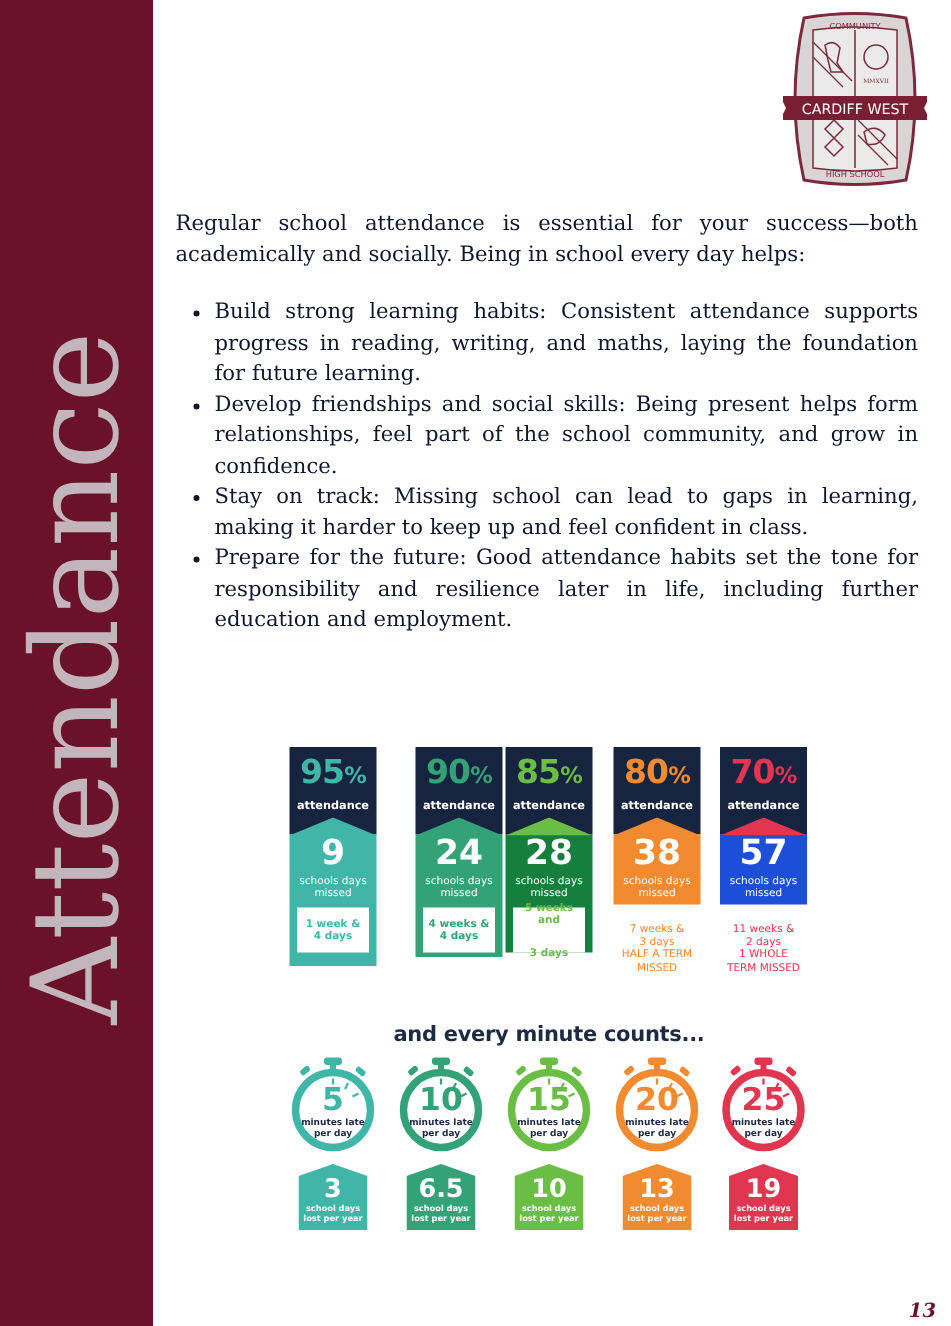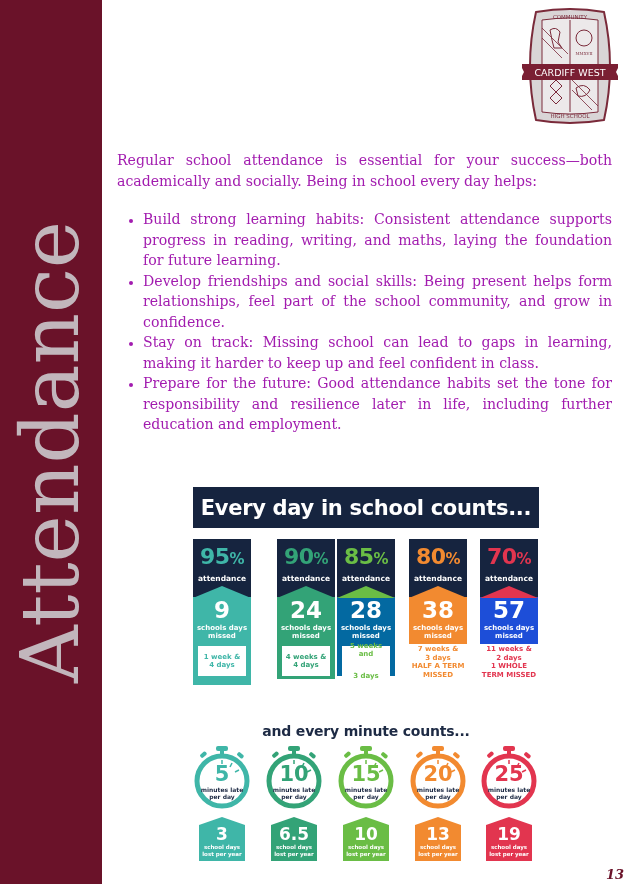--- a/index.html
+++ b/index.html
@@ -1,38 +1,38 @@
 <!DOCTYPE html>
 <html><head>
 <meta charset="utf-8">
 <style>
   html, body { margin:0; padding:0; }
   body { width:634px; height:884px; position:relative; background:#ffffff; overflow:hidden; font-family:"DejaVu Serif", serif; }
   .sidebar { position:absolute; left:0; top:0; width:102px; height:884px; background:#6a1229; }
   .sidebar-title { position:absolute; left:51px; top:452px; transform:translate(-50%,-50%) rotate(-90deg); transform-origin:center; white-space:nowrap; font-family:"DejaVu Serif", serif; font-size:80px; color:#c2b6bc; letter-spacing:0px; line-height:1; }
   .crest { position:absolute; left:522px; top:8px; width:96px; height:116px; }
-  .body-text { position:absolute; left:117px; top:150px; width:495px; font-size:14.1px; line-height:20.5px; color:#a21caf; text-align:justify; }
+  .body-text { position:absolute; left:117px; top:139px; width:495px; font-size:14.1px; line-height:20.5px; color:#0f172a; text-align:justify; }
   .body-text p { margin:0; }
   .body-text ul { margin:18px 0 20px 0; padding-left:26px; }
   .body-text li { margin:0; padding-left:0; }
   .body-text li::marker { font-size:12px; }
   .info { position:absolute; left:193px; top:487px; width:346px; font-family:"DejaVu Sans", sans-serif; }
   .info-title { background:#16243f; color:#ffffff; height:41px; display:flex; align-items:center; justify-content:center; font-weight:bold; font-size:21px; letter-spacing:-0.3px; }
   .cards { position:relative; height:170px; margin-top:11px; }
   .card { position:absolute; top:0; width:58px; text-align:center; }
   .card-top { background:#16243f; height:58px; position:relative; }
   .card-pct { font-weight:bold; font-size:22px; padding-top:6px; line-height:24px; letter-spacing:-0.5px; }
   .card-pct small { font-size:15px; }
   .card-att { color:#ffffff; font-size:7.5px; font-weight:bold; margin-top:3px; }
   .card-chev { position:absolute; left:0; bottom:-1px; width:58px; height:12px; }
   .card-mid { color:#ffffff; padding-top:1px; height:62px; }
   .card-num { font-size:23px; font-weight:bold; line-height:24px; }
-  .card-lbl { font-size:7px; font-weight:bold; line-height:8px; margin-top:2px; }
+  .card-lbl { font-size:7px; font-weight:normal; line-height:8px; margin-top:2px; }
   .card-box { background:#ffffff; margin:1px 5px; height:30px; font-size:7px; font-weight:bold; line-height:8px; display:flex; flex-direction:column; align-items:center; justify-content:center; }
-  .card-note { font-size:7px; font-weight:bold; line-height:8.5px; padding-top:1px; }
+  .card-note { font-size:7px; font-weight:normal; line-height:8.5px; padding-top:12px; }
   .minute-title { text-align:center; font-weight:bold; color:#1d2a44; font-size:14px; margin-top:14px; letter-spacing:-0.2px; }
   .timers { position:relative; height:120px; margin-top:6px; }
   .timer { position:absolute; top:0; width:62px; text-align:center; }
   .timer svg { display:block; margin:0 auto; }
   .timer-num { position:absolute; left:0; width:62px; top:18px; font-weight:bold; font-size:21px; line-height:22px; }
   .timer-lbl { position:absolute; left:0; width:62px; top:41px; font-weight:bold; font-size:6px; line-height:7px; color:#1d2a44; }
   .lost { position:relative; margin:8px auto 0 auto; width:46px; height:44px; color:#fff; }
   .lost svg { position:absolute; left:0; top:0; }
   .lost-num { position:relative; font-weight:bold; font-size:17px; padding-top:8px; line-height:18px; }
   .lost-lbl { position:relative; font-size:5.5px; line-height:6.5px; font-weight:bold; margin-top:1px; }
@@ -70,21 +70,20 @@
   <p>Regular school attendance is essential for your success—both academically and socially. Being in school every day helps:</p>
   <ul>
     <li>Build strong learning habits: Consistent attendance supports progress in reading, writing, and maths, laying the foundation for future learning.</li>
     <li>Develop friendships and social skills: Being present helps form relationships, feel part of the school community, and grow in confidence.</li>
     <li>Stay on track: Missing school can lead to gaps in learning, making it harder  to keep up and feel confident in class.</li>
     <li>Prepare for the future: Good attendance habits set the tone for responsibility and resilience later in life, including further education and employment.</li>
   </ul>
 </div>
 
 <div class="info">
-  <div class="info-title">Every day in school counts...</div>
 
   <div class="cards">
 
     <div class="card" style="left:0px;">
       <div class="card-top">
         <div class="card-pct" style="color:#3fb6a8;"><span>95</span><small>%</small></div>
         <div class="card-att">attendance</div>
         <svg class="card-chev" viewBox="0 0 58 12" preserveAspectRatio="none">
             <path d="M0 12 L29 0 L58 12 Z" fill="#3fb6a8"></path>
           </svg>
@@ -122,21 +121,21 @@
     </div>
 
     <div class="card" style="left:144px;">
       <div class="card-top">
         <div class="card-pct" style="color:#6abd45;"><span>85</span><small>%</small></div>
         <div class="card-att">attendance</div>
         <svg class="card-chev" viewBox="0 0 58 12" preserveAspectRatio="none">
             <path d="M0 12 L29 0 L58 12 Z" fill="#6abd45"></path>
           </svg>
       </div>
-      <div style="background:#0369a1;">
+      <div style="background:#15803d;">
         <div class="card-mid" style="height:auto;">
           <div class="card-num">28</div>
           <div class="card-lbl"><span>schools days</span><br><span>missed</span></div>
         </div>
         <div class="card-box" style="color:#6abd45; margin-top:6px;gap:14px;">
           <span>5 weeks and</span>
           <span>3 days</span>
         </div>
       </div>
     </div>

